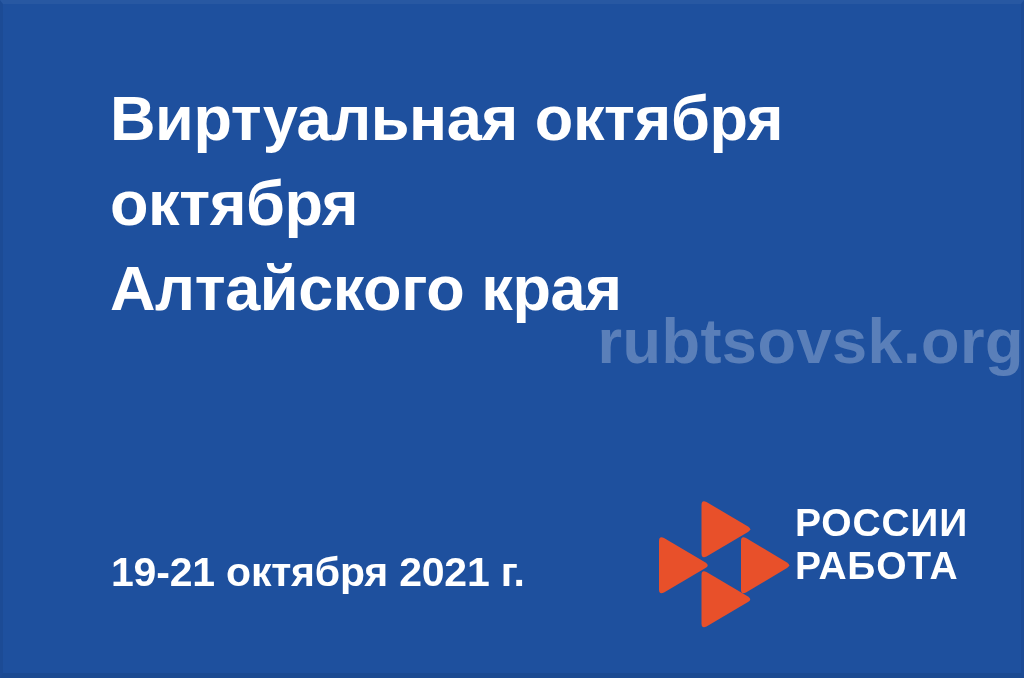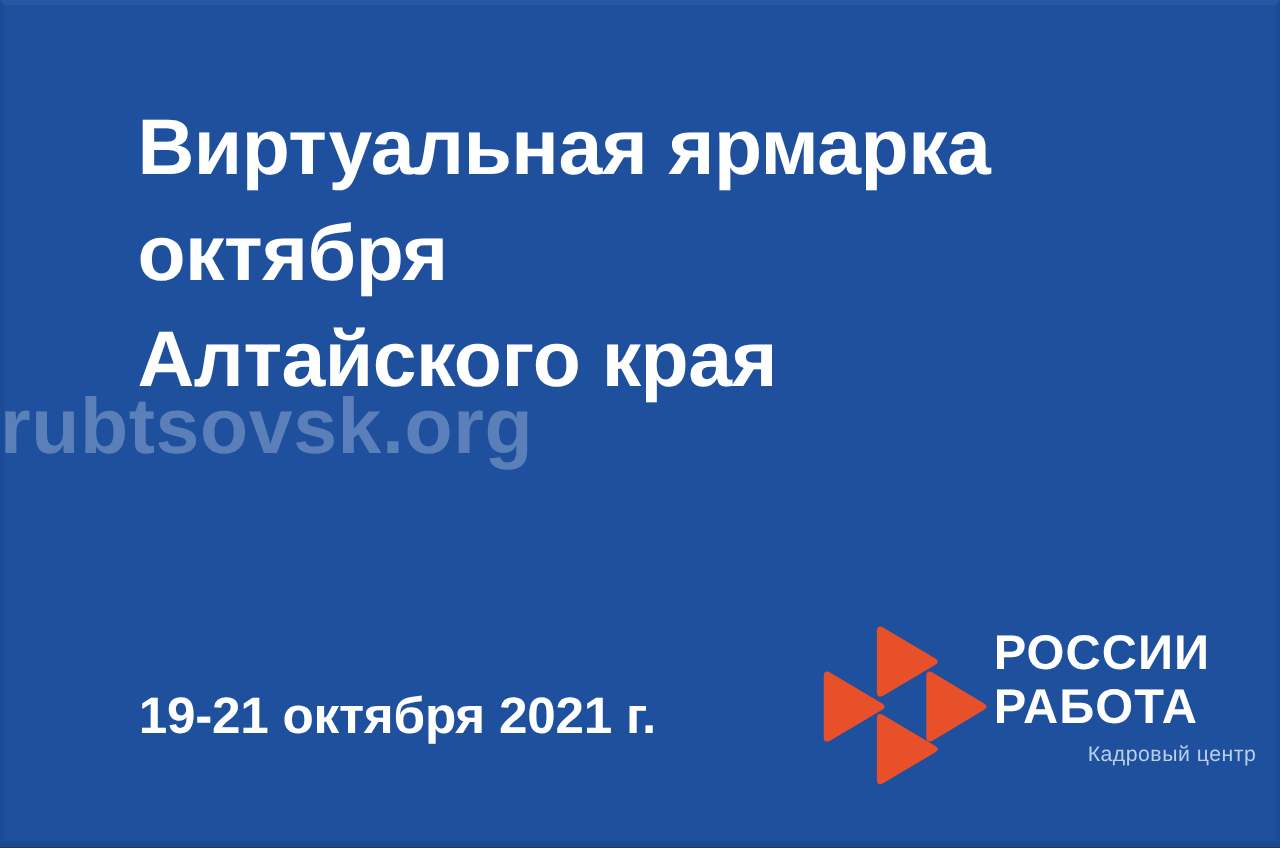--- a/index.html
+++ b/index.html
@@ -48,21 +48,21 @@
     display: block;
     white-space: nowrap;
   }
 
   
   .watermark {
     position: absolute;
     left: 0;
     top: 305px;
     width: 1024px;
-    text-align: left;
+    text-align: right;
     font-size: 63px;
     font-weight: bold;
     letter-spacing: 0.5px;
     color: rgba(233, 240, 250, 0.30);
     z-index: 2;
     pointer-events: none;
     user-select: none;
     white-space: nowrap;
   }
 
@@ -125,21 +125,21 @@
   }
 </style>
 </head>
 <body>
 
 <div id="poster">
 
   <div class="edge-frame"></div>
 
   <div class="headline">
-    <span class="hl">Виртуальная ярмарка</span>
+    <span class="hl">Виртуальная октября</span>
     <span class="hl">октября</span>
     <span class="hl">Алтайского края</span>
   </div>
 
   <div class="watermark">rubtsovsk.org</div>
 
   <div class="date-line">19-21 октября 2021 г.</div>
 
   <div class="logo">
 
@@ -154,18 +154,17 @@
           <path d="M86.0 43.0 Q86.0 37.5 91.0 40.0 L132.0 64.5 Q136.5 67.3 132.0 70.0 L91.0 94.5 Q86.0 97.0 86.0 91.5 Z"></path>
 
           <path d="M46.5 77.0 Q46.5 71.5 51.5 74.0 L93.0 98.5 Q97.5 101.3 93.0 104.0 L51.5 128.5 Q46.5 131.0 46.5 125.5 Z"></path>
         </g>
       </svg>
     </div>
 
     <div class="logo-text">
       <span class="logo-word">РОССИИ</span>
       <span class="logo-word">РАБОТА</span>
-      <span class="logo-sub">Кадровый центр</span>
     </div>
 
   </div>
 
 </div>
 
 </body></html>

